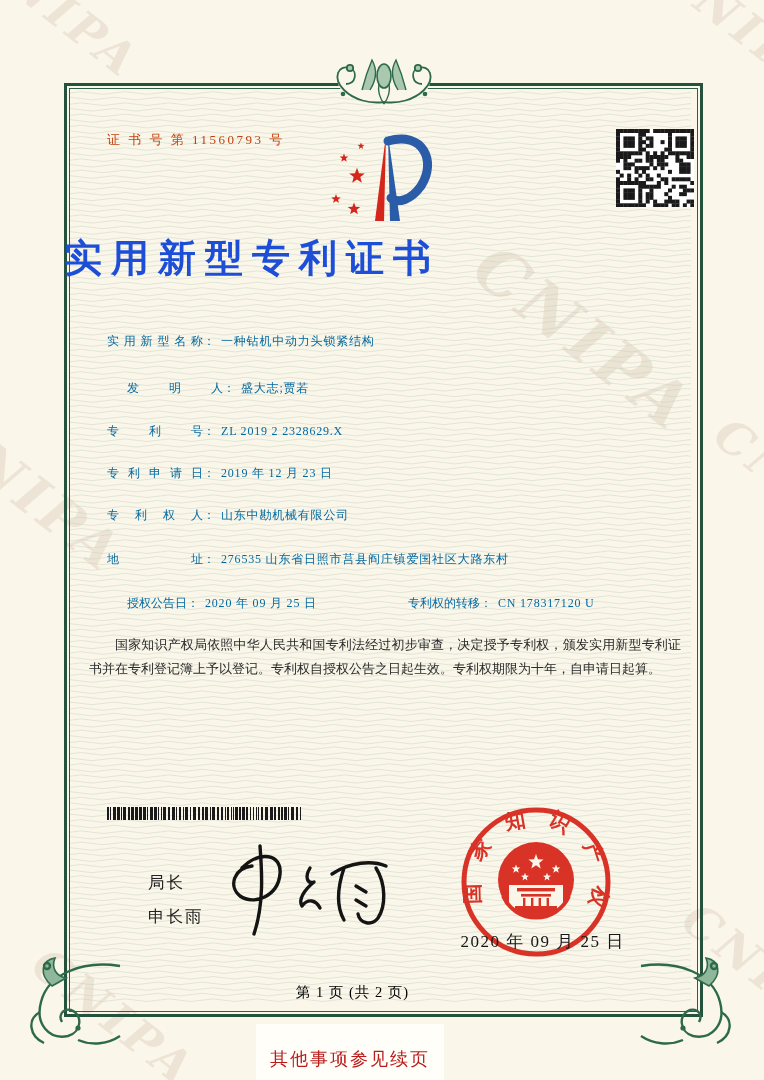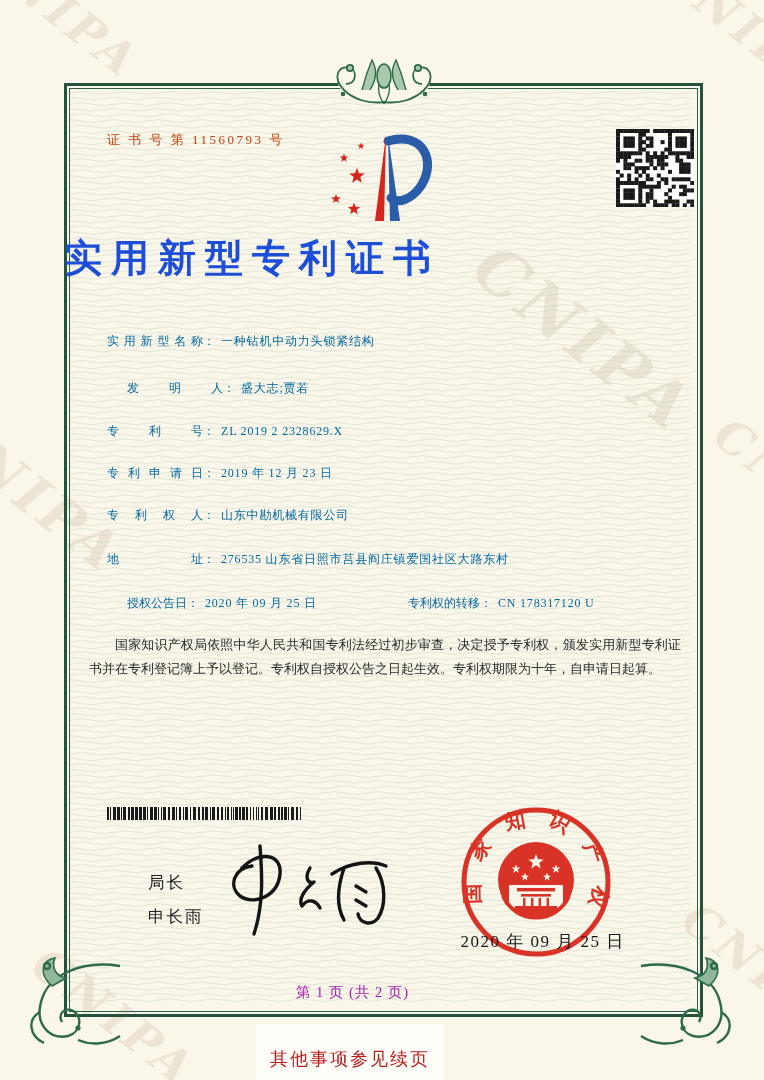--- a/index.html
+++ b/index.html
@@ -50,21 +50,21 @@
   }
   .sig-block div{margin-bottom:12px;letter-spacing:2px;}
   .sig-hand{position:absolute;left:208px;top:838px;z-index:3;}
   .seal{position:absolute;left:456px;top:802px;z-index:4;opacity:.95;}
   .seal-date{
     position:absolute;left:420px;top:930px;width:245px;text-align:center;z-index:5;
     font-size:17px;color:#171717;letter-spacing:1.5px;
   }
   .page-info{
     position:absolute;left:240px;top:983px;width:225px;text-align:center;
-    font-size:14.5px;color:#a21caf;z-index:3;letter-spacing:1px;
+    font-size:14.5px;color:#000000;z-index:3;letter-spacing:1px;
   }
   .continuation{
     position:absolute;left:225px;top:1024px;width:250px;text-align:center;z-index:3;
   }
   .continuation span{
     display:inline-block;background:rgba(255,254,248,.92);padding:23px 14px;
     font-size:18px;color:#b91c1c;letter-spacing:2px;
   }
   .crest{position:absolute;left:299px;top:50px;z-index:5;}
   .flourish{position:absolute;z-index:5;}

